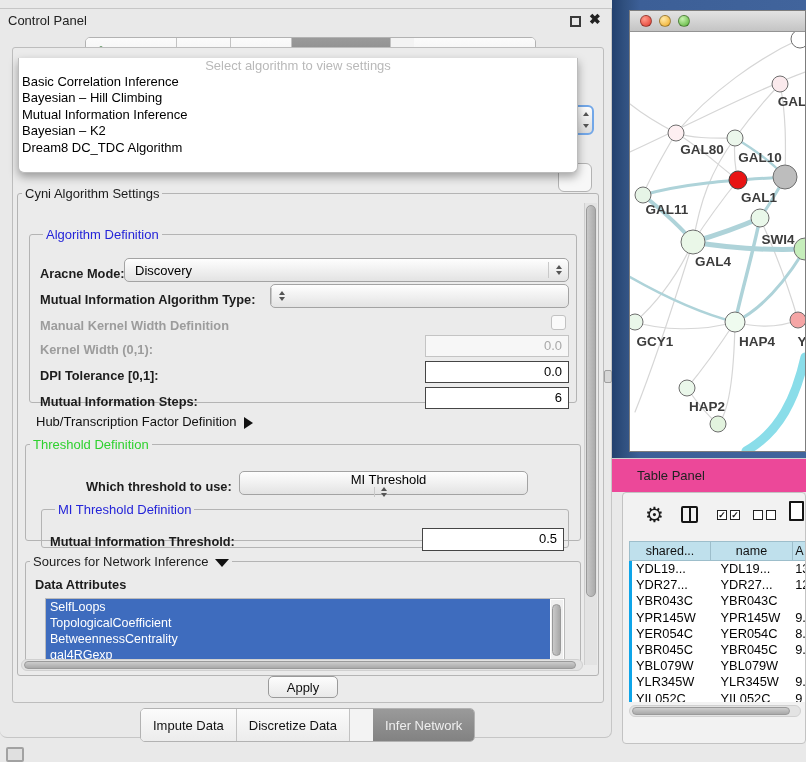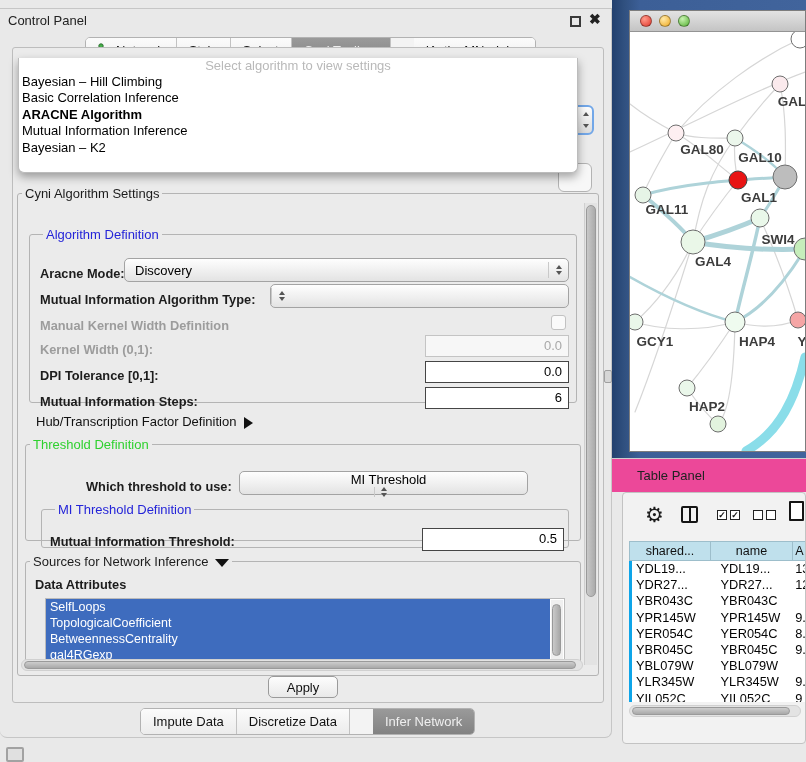--- a/index.html
+++ b/index.html
@@ -14,21 +14,21 @@
 
   
   .cp-window { left:0; top:8px; width:612px; height:730px;
     background:#e9e9e9; border:1px solid #c6c6c6; border-left:none;
     border-radius:0 0 7px 7px; }
   .cp-title { left:8px; top:4px; font-size:13px; color:#222; }
   .cp-float { left:570px; top:7px; width:11px; height:11px; border:2px solid #3a3a3a; background:transparent; }
   .cp-close { left:589px; top:2px; font-size:14px; font-weight:bold; color:#222; }
 
   
-  .tabstrip { display:flex; height:27px; border:1px solid #b2b2b2; border-radius:5px;
+  .tabstrip { display:flex; height:34px; border:1px solid #b2b2b2; border-radius:5px;
     overflow:hidden; background:#f3f3f3;text-align:center; }
   .tab { display:flex; align-items:center; gap:5px; padding:0 12px; font-size:13px;
     color:#111; background:linear-gradient(#fbfbfb,#ececec); border-right:1px solid #c2c2c2; white-space:nowrap; }
   .tab:last-child { border-right:none;margin-left:23px; }
   .tab.selected { background:linear-gradient(#9a9a9a,#828282); color:#efefef; }
 
   
   .popup { left:18px; top:49px; width:560px; height:115px; background:#ffffff;
     border:1px solid #bcbcbc; border-top:none; border-radius:0 0 6px 6px;
     box-shadow:0 4px 10px rgba(0,0,0,.35); z-index:40; overflow:hidden; }
@@ -176,25 +176,25 @@
 
   <div class="abs frag-combo-btn">
     <div style="position:absolute;right:3px;top:5px;" class="tri-up"></div>
     <div style="position:absolute;right:3px;bottom:5px;" class="tri-dn"></div>
   </div>
   <div class="abs frag-combo2"></div>
 
   <div class="abs popup">
     <div class="popup-header">Select algorithm to view settings</div>
     <div id="popup-list">
+        <div class="popup-item">Basic Correlation Inference</div>
         <div class="popup-item">Bayesian – Hill Climbing</div>
-        <div class="popup-item">Basic Correlation Inference</div>
-        <div class="popup-item bold">ARACNE Algorithm</div>
         <div class="popup-item">Mutual Information Inference</div>
         <div class="popup-item">Bayesian – K2</div>
+        <div class="popup-item">Dream8 DC_TDC Algorithm</div>
       </div>
   </div>
 
   <fieldset style="left:17px; top:177px; width:582px; height:490px;">
     <legend class="black">Cyni Algorithm Settings</legend>
 
     <div class="vsb" style="right:1px; top:2px; height:462px;">
       <div class="vsb-thumb" style="top:2px; height:392px;"></div>
     </div>
 

